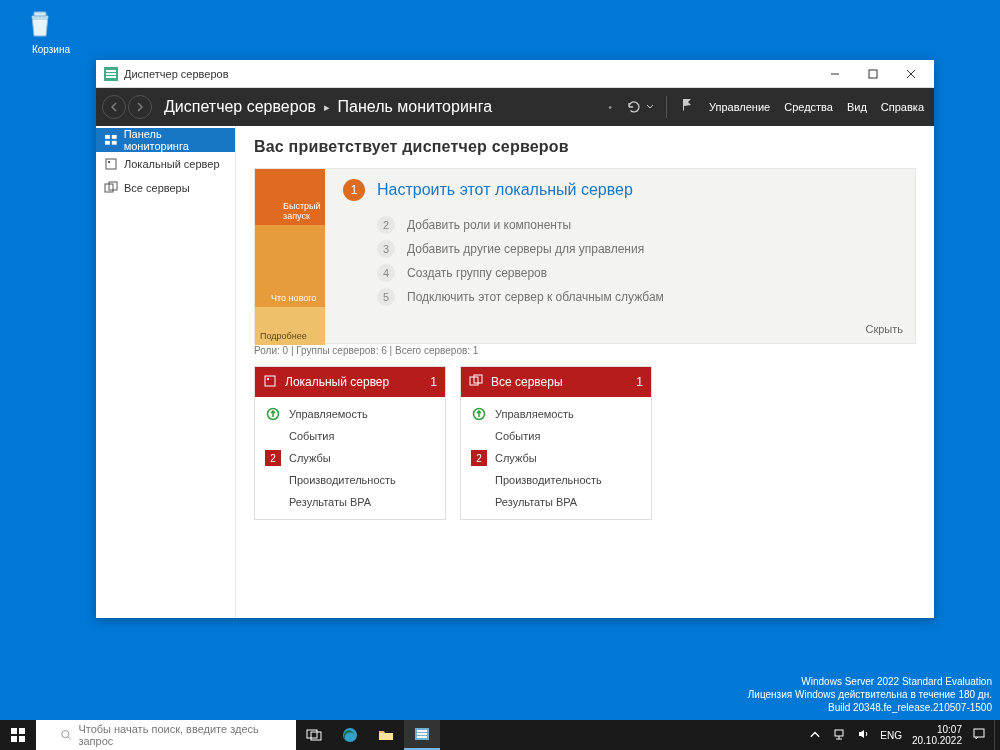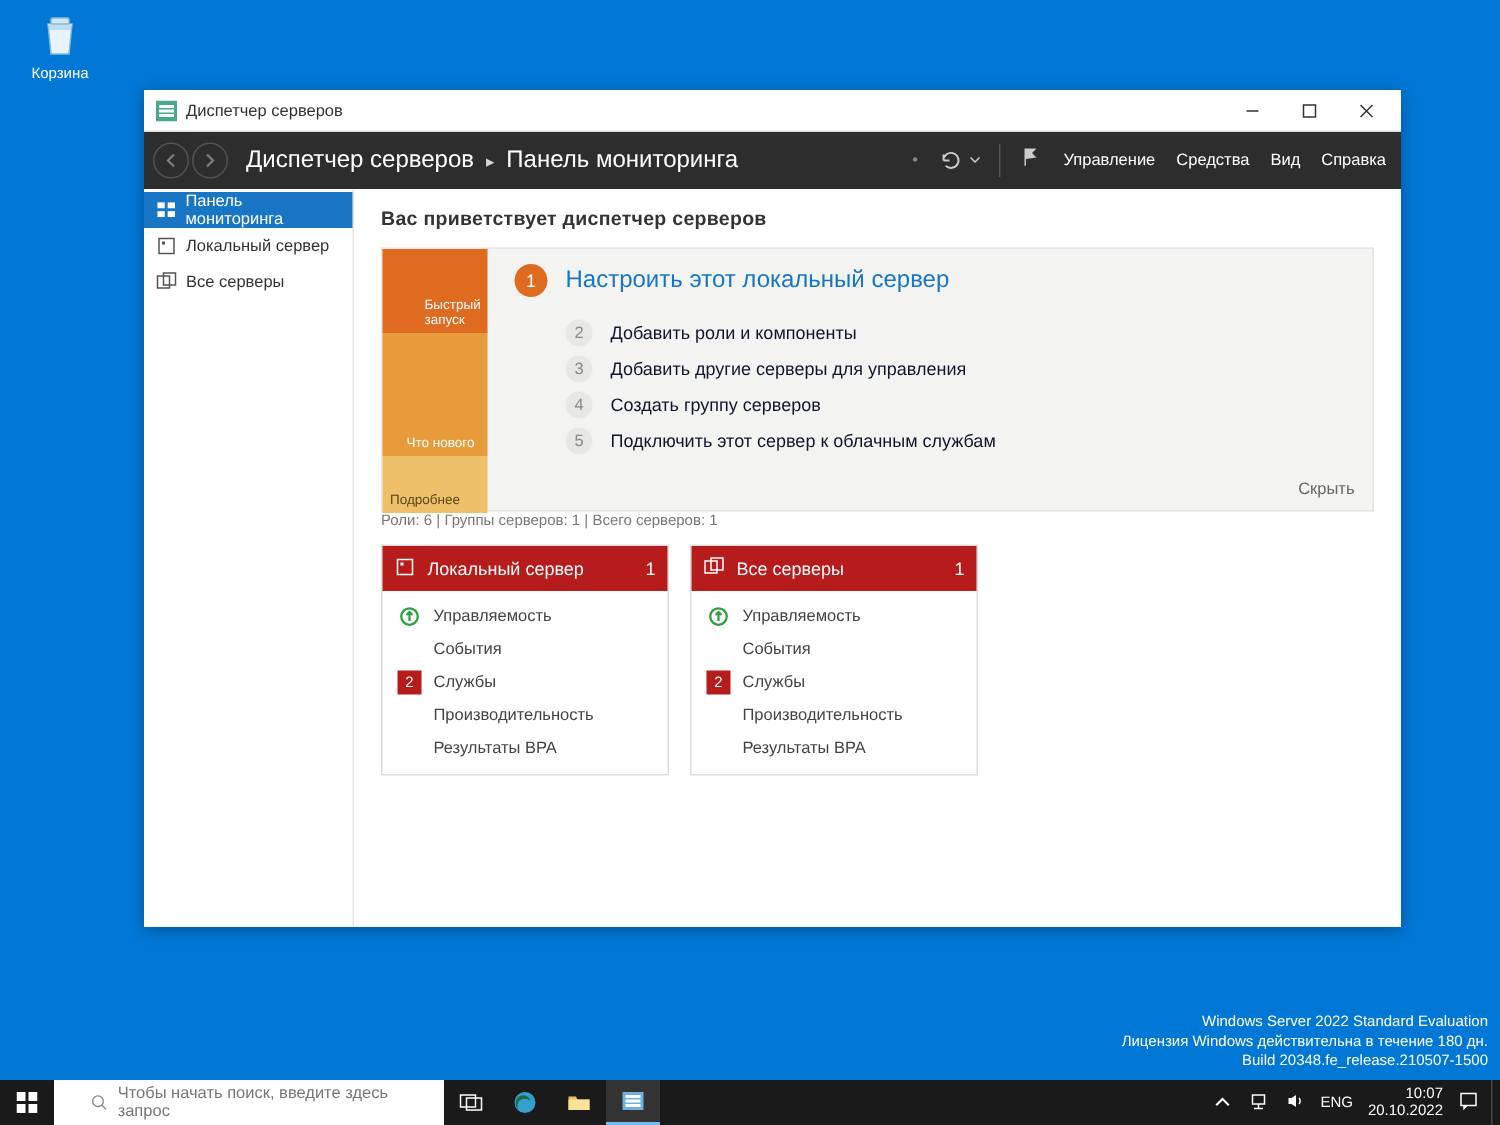--- a/index.html
+++ b/index.html
@@ -1,20 +1,20 @@
 <!DOCTYPE html>
 <html><head>
 <meta charset="utf-8">
 <style>
 * { margin: 0; padding: 0; box-sizing: border-box; font-family: "Segoe UI", Tahoma, sans-serif; }
 html, body { width: 1000px; height: 750px; overflow: hidden; }
 body { background: #0178d6; position: relative; }
 
 
-.desktop-icon { position: absolute; top: 6px; left: 10px; width: 60px; text-align: center; color: #fff; font-size: 10px; cursor: pointer; }
+.desktop-icon { position: absolute; top: 6px; left: 10px; width: 60px; text-align: right; color: #fff; font-size: 10px; cursor: pointer; }
 .desktop-icon .bin { width: 36px; height: 36px; margin: 0 auto 2px; position: relative; }
 .desktop-icon .bin svg { width: 36px; height: 36px; }
 
 
 .watermark { position: absolute; right: 8px; bottom: 36px; color: #fff; font-size: 10px; text-align: right; line-height: 1.3; }
 
 
 .window { position: absolute; left: 96px; top: 60px; width: 838px; height: 558px; background: #fff; box-shadow: 0 2px 10px rgba(0,0,0,.3); display: flex; flex-direction: column; }
 .titlebar { height: 28px; background: #fff; display: flex; align-items: center; padding: 0 4px 0 8px; border-bottom: 1px solid #ddd; }
 .titlebar .title-ico { width: 14px; height: 14px; margin-right: 6px; }
@@ -36,36 +36,36 @@
 .ribbon .flag { margin-left:6px; }
 .ribbon .flag svg { width:16px; height:16px; }
 
 .body { flex: 1; display: flex; min-height: 0; }
 .sidebar { width: 140px; background: #fff; border-right: 1px solid #e6e6e6; padding-top: 2px; }
 .side-item { display: flex; align-items: center; height: 24px; padding: 0 8px; font-size: 11px; color: #333; cursor: pointer; gap: 6px; }
 .side-item.active { background: #1976c5; color: #fff; }
 .side-item .side-ico { width: 14px; height: 14px; display: inline-flex; align-items: center; justify-content: center; }
 
 .main { flex: 1; background: #fff; overflow: auto; padding: 12px 18px 18px; }
-.welcome-title { font-size: 13px; font-weight: 600; color: #333; letter-spacing: .2px; }
+.welcome-title { font-size: 16px; font-weight: 600; color: #333; letter-spacing: .2px; }
 
 .welcome-panel { margin-top: 12px; background: #f3f3f2; border: 1px solid #e5e5e5; display: flex; height: 176px; position: relative; }
 .wp-tabs { width: 70px; display: flex; flex-direction: column; }
 .wp-tab { flex: 0 0 auto; color: #fff; font-size: 9px; display: flex; align-items: flex-end; padding: 4px 5px; }
 .wp-tab.quick { background: #de6b1f; height: 56px; padding-left: 28px; }
 .wp-tab.whatsnew { background: #e89b3a; height: 82px; padding-left: 16px; }
 .wp-tab.details { background: #efc06a; height: 38px; color: #5a4618; }
 .wp-content { flex: 1; padding: 10px 14px 10px 18px; }
 .wp-main { display: flex; align-items: center; gap: 12px; margin-bottom: 12px; }
 .numcircle { width: 22px; height: 22px; border-radius: 50%; display: flex; align-items: center; justify-content: center; font-size: 12px; }
 .numcircle.primary { background: #de6b1f; color: #fff; }
 .numcircle.muted { background: #e7e7e4; color: #888; width: 18px; height: 18px; font-size: 11px; }
 .wp-main .headline { color: #1976c5; font-size: 16px; font-weight: 400; }
 .wp-row { display: flex; align-items: center; gap: 12px; padding: 3px 0 3px 34px; }
-.wp-row a { color: #0f172a; font-size: 12px; text-decoration: none; cursor: pointer; }
+.wp-row a { color: #737373; font-size: 12px; text-decoration: none; cursor: pointer; }
 .wp-hide { position: absolute; right: 12px; bottom: 8px; font-size: 11px; color: #666; cursor: pointer; }
 
 .roles-title { margin-top: 18px; font-size: 11px; font-weight: 600; color: #333; }
 .roles-sub { font-size: 10px; color: #777; margin-top: 1px; }
 
 .tiles { display: flex; gap: 14px; margin-top: 10px; }
 .tile { width: 192px; border: 1px solid #ddd; background: #fff; }
 .tile-head { background: #b71c1c; color: #fff; height: 30px; display: flex; align-items: center; padding: 0 8px; font-size: 12px; gap: 8px; }
 .tile-head .count { margin-left: auto; }
 .tile-body { padding: 6px 0; }
@@ -232,21 +232,21 @@
               <a>Создать группу серверов</a>
             </div>
           <div class="wp-row">
               <div class="numcircle muted">5</div>
               <a>Подключить этот сервер к облачным службам</a>
             </div>
         </div>
         <div class="wp-hide">Скрыть</div>
       </div>
 
-      <div class="roles-sub">Роли: 6 | Группы серверов: 1 | Всего серверов: 1</div>
+      <div class="roles-sub">Роли: 0 | Группы серверов: 6 | Всего серверов: 1</div>
 
       <div class="tiles">
         <div class="tile">
           <div class="tile-head">
             <span><svg width="14" height="14" viewBox="0 0 14 14">
                   <rect x="2" y="2" width="10" height="10" fill="none" stroke="#fff"></rect>
                   <rect x="4" y="4" width="2" height="2" fill="#fff"></rect>
                 </svg></span>
             <span>Локальный сервер</span>
             <span class="count">1</span>

